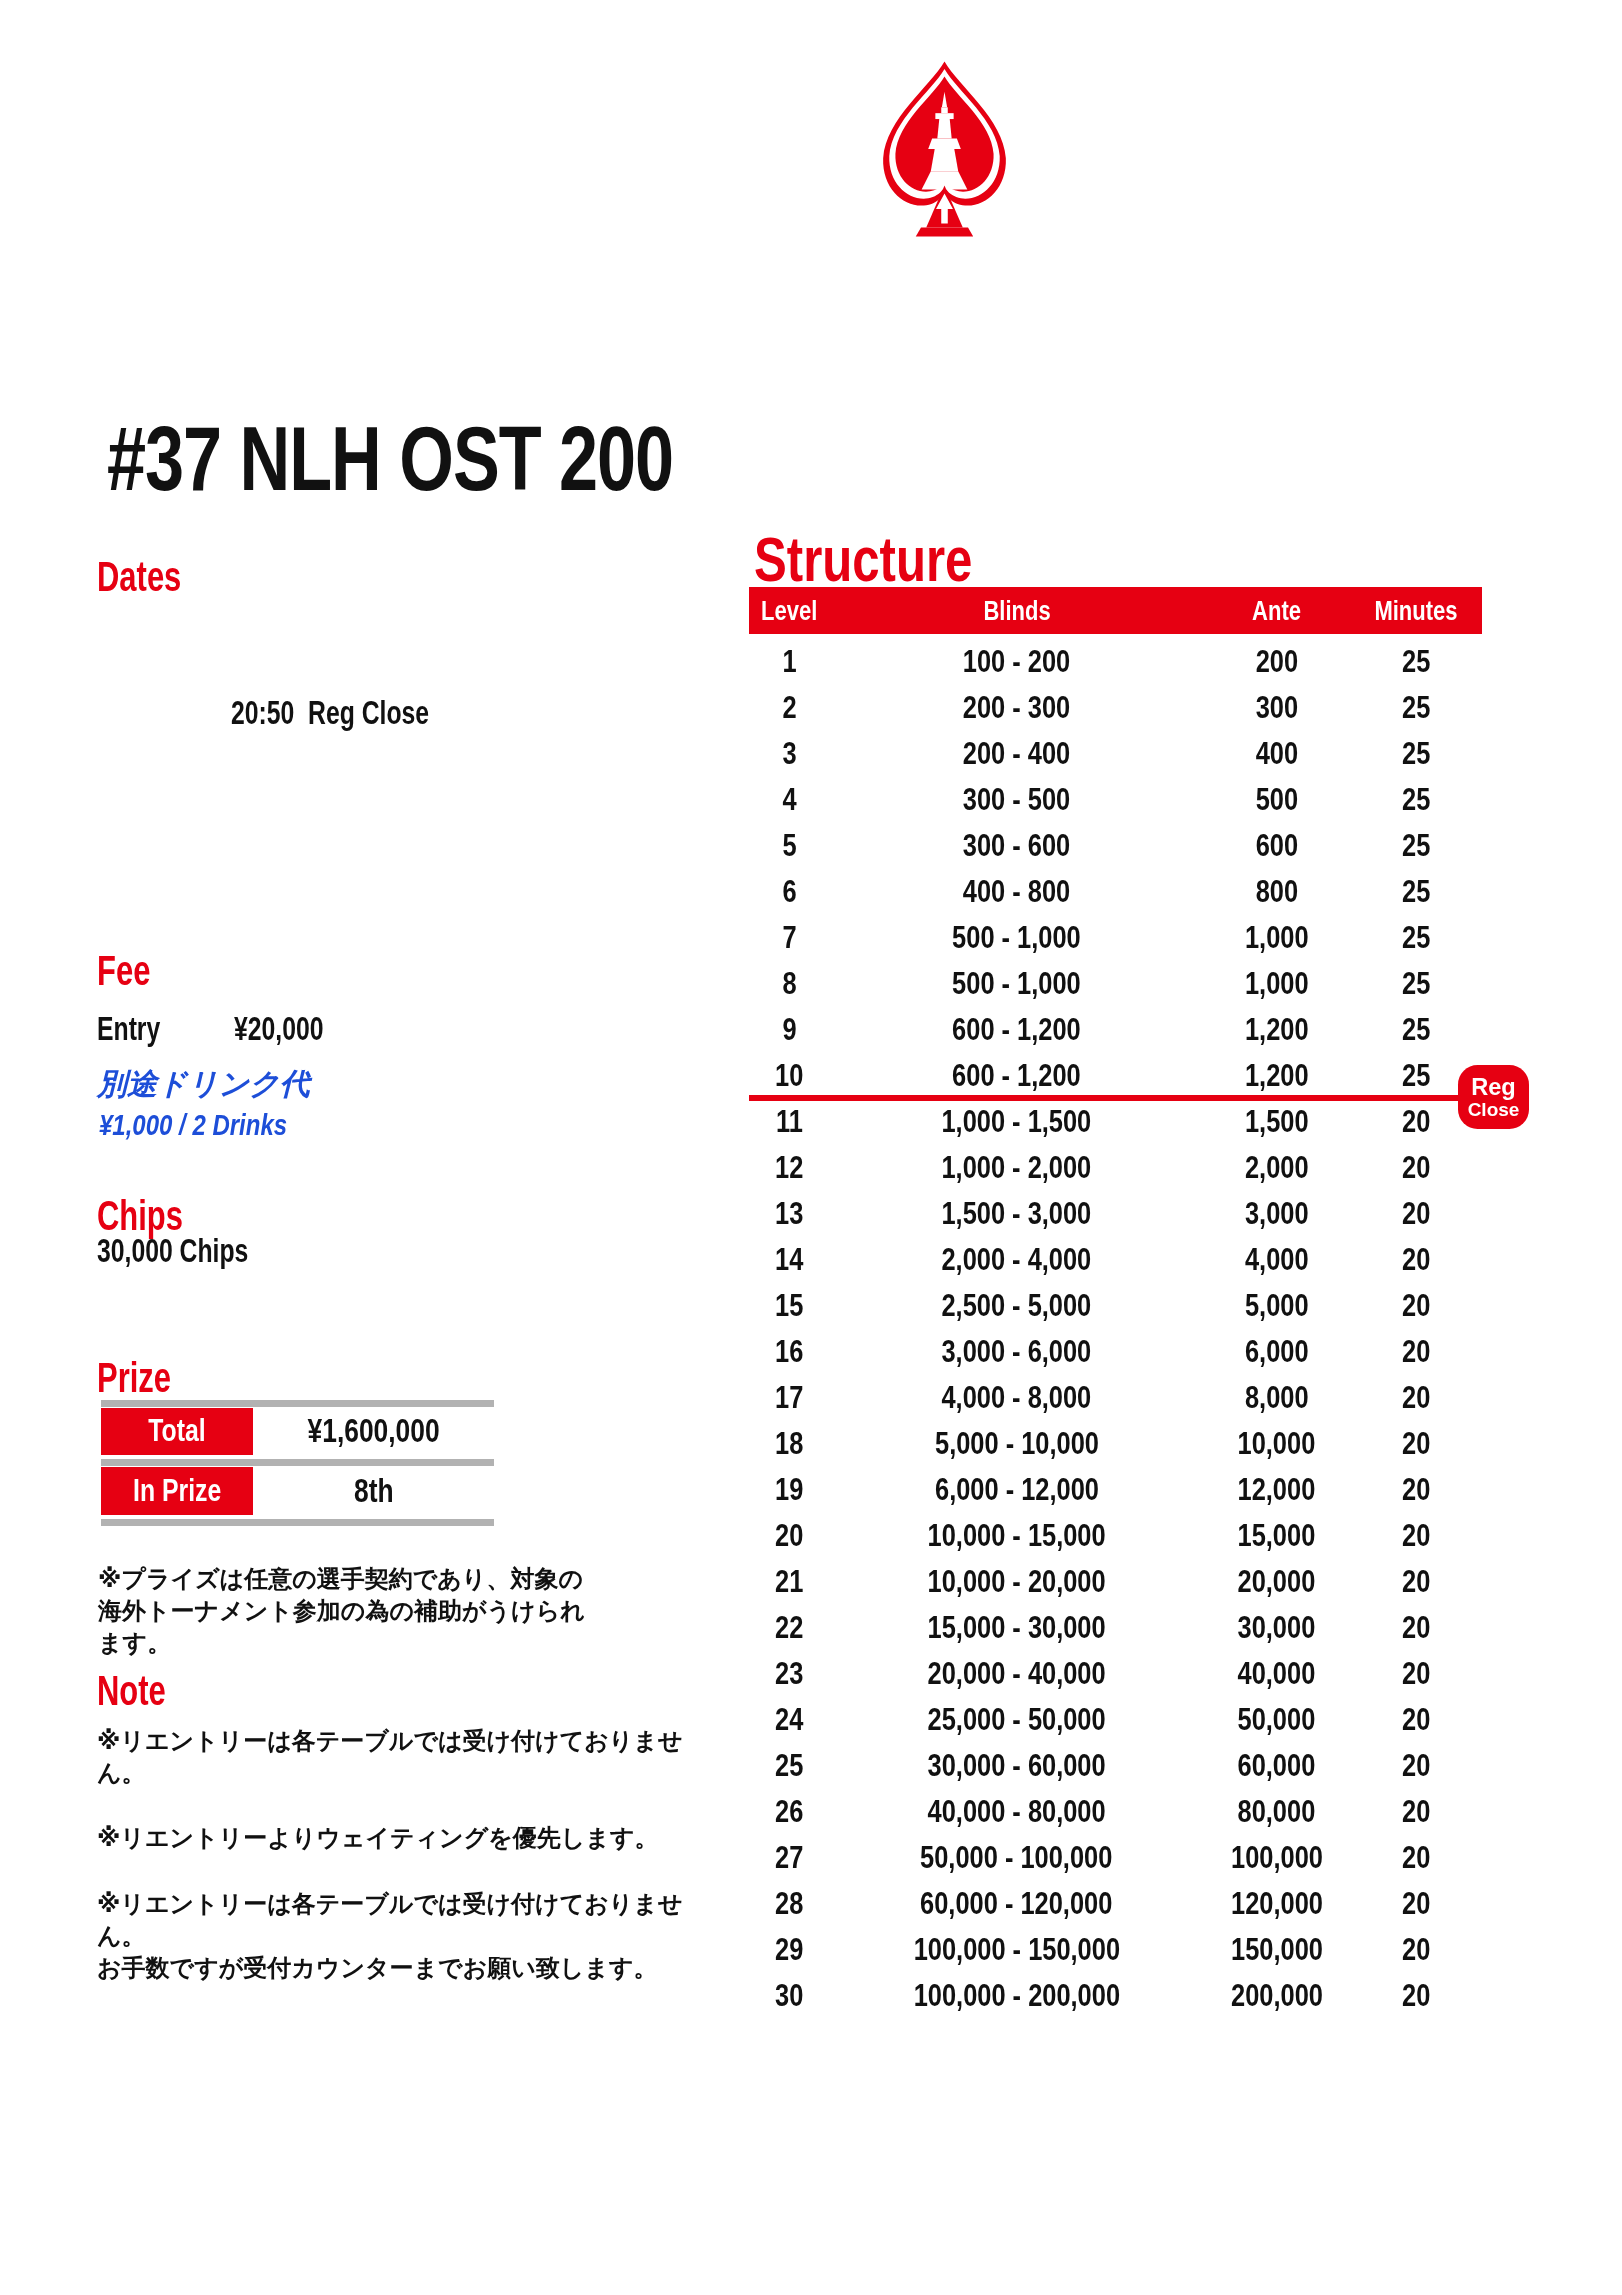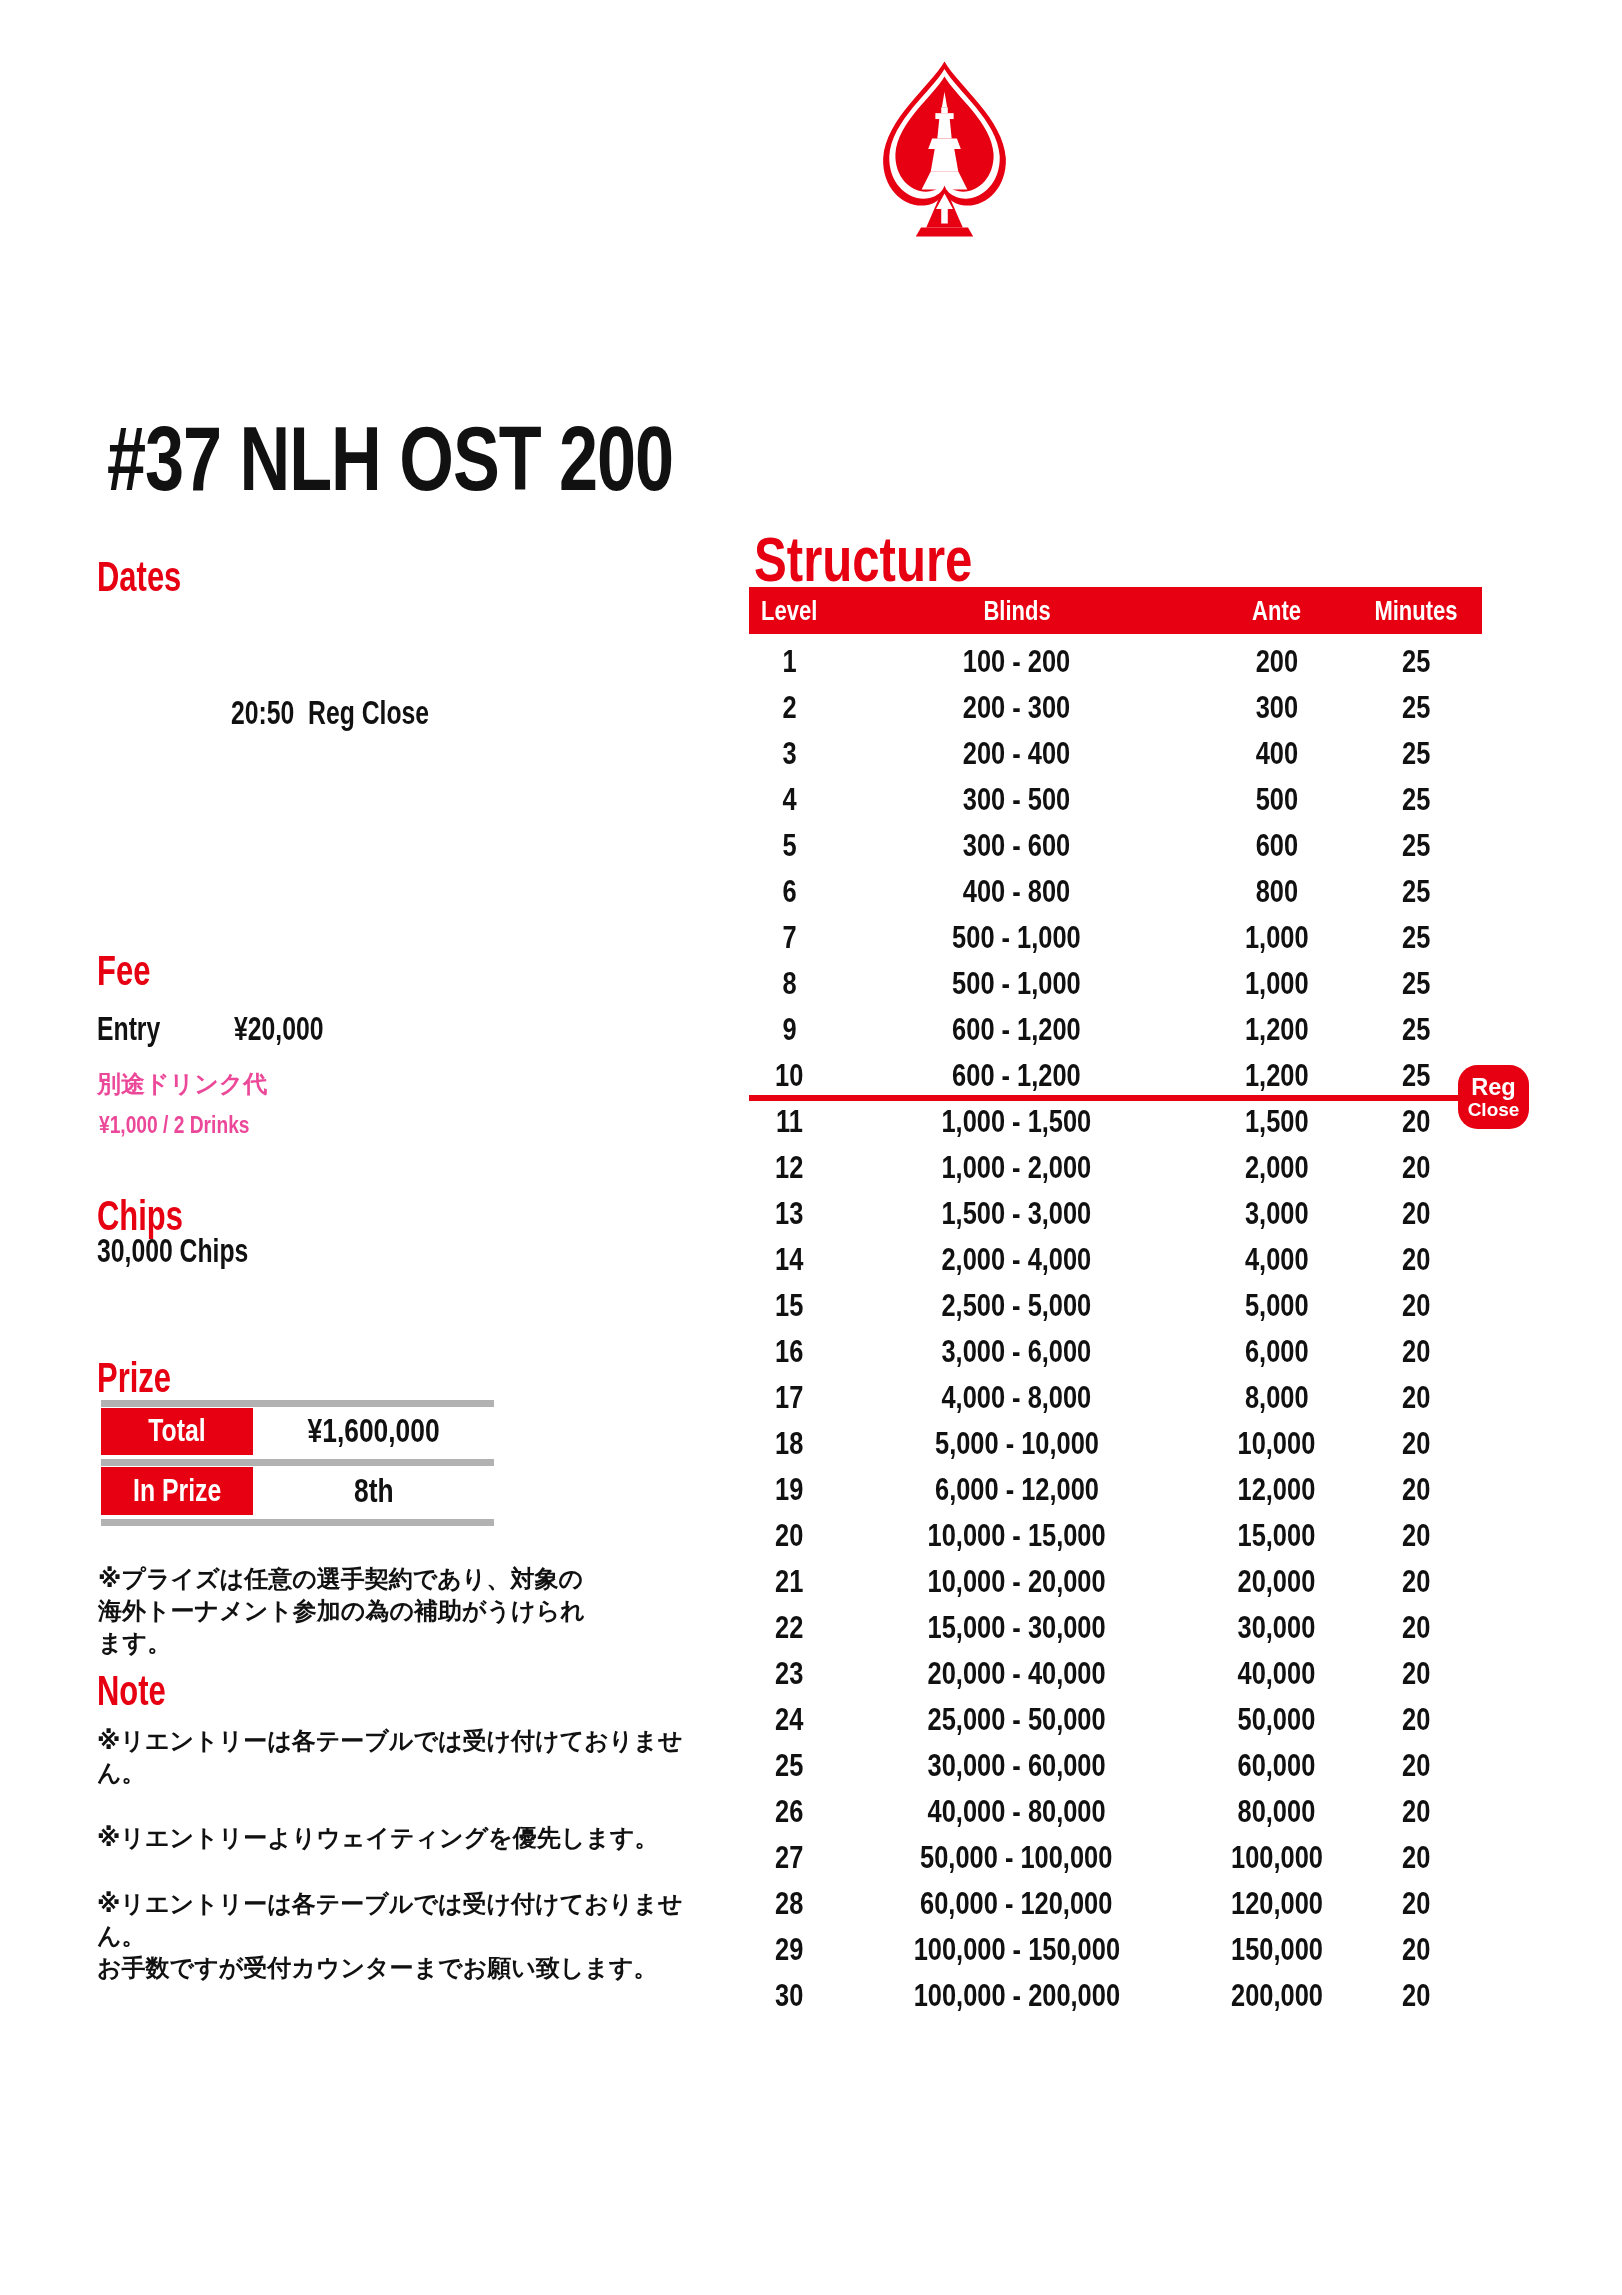--- a/index.html
+++ b/index.html
@@ -21,21 +21,21 @@
     left:107px;top:357px;
     font-size:90px;line-height:85px;font-weight:bold;color:#111;
     letter-spacing:-1.3px;
   }
 
   .red-heading{
     font-size:43px;line-height:43px;font-weight:bold;color:#e60012;
   }
 
   .big-black{font-size:33px;line-height:37px;font-weight:bold;color:#111;}
-  .jp-black{font-size:24px;line-height:34px;font-weight:bold;color:#ec4899;}
+  .jp-black{font-size:30px;line-height:34px;font-weight:bold;color:#1d4ed8;font-style:italic;}
 
   
   .date-row{left:97px;width:589px;}
   .time-label{margin-left:18.3px;}
 
   
   .prize-table{left:101px;top:1400px;width:393px;height:128px;}
   .pt-bar{position:absolute;left:0;width:393px;height:6.5px;background:#b2b2b2;}
   .pt-row{position:absolute;left:0;width:393px;display:flex;align-items:center;}
   .pt-label{width:152px;height:100%;background:#e60012;color:#fff;

